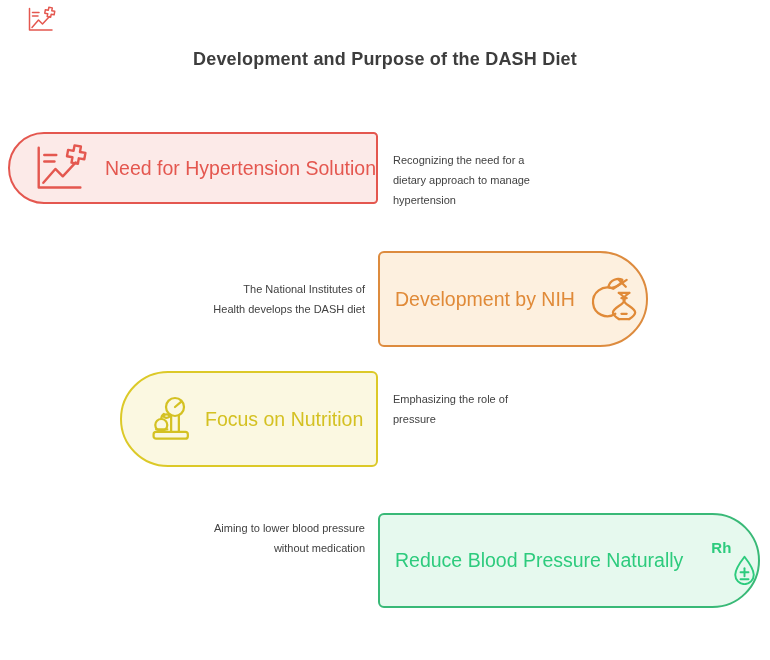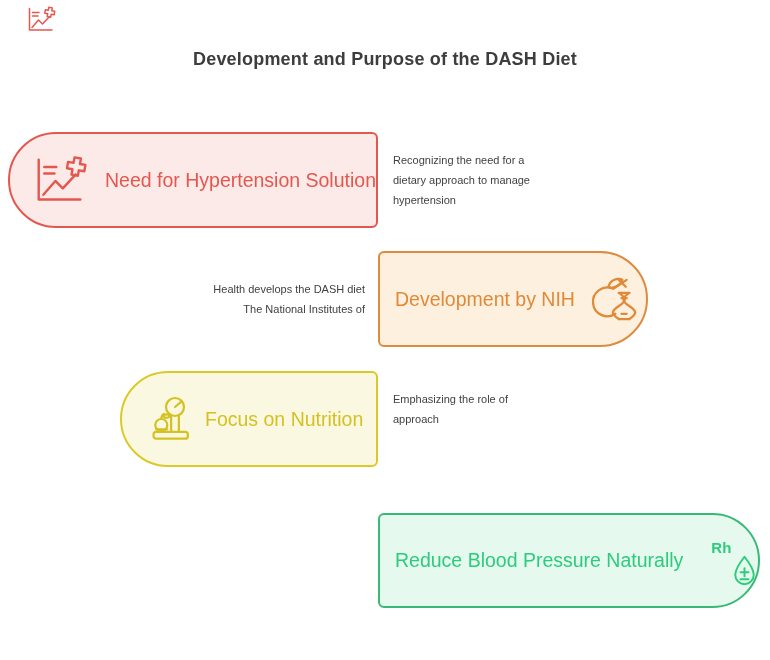--- a/index.html
+++ b/index.html
@@ -14,21 +14,21 @@
   .stage{
     position:absolute;display:flex;align-items:center;border:2px solid;box-sizing:border-box;
   }
   .stage .label{font-size:19.5px;font-weight:400;white-space:nowrap;}
   .note{position:absolute;font-size:11px;line-height:20px;color:#414141;}
   .note div{white-space:nowrap;}
   .note.right-align{text-align:right;}
   .iconbox{flex:0 0 auto;display:flex;align-items:center;justify-content:center;}
   
   .stage-red{background:#fceae8;border-color:#e4574f;color:#e4574f;
-    left:8px;top:132px;width:370px;height:96px;border-radius:48px 6px 6px 48px;}
+    left:8px;top:132px;width:370px;height:72px;border-radius:48px 6px 6px 48px;}
   .stage-orange{background:#fdf0df;border-color:#dd8b3e;color:#e08a38;
     left:378px;top:251px;width:270px;height:96px;border-radius:6px 48px 48px 6px;}
   .stage-yellow{background:#fbf8e1;border-color:#dcc928;color:#d4c122;
     left:120px;top:371px;width:258px;height:96px;border-radius:48px 6px 6px 48px;}
   .stage-green{background:#e6f9ee;border-color:#39b977;color:#2dcb7d;
     left:378px;top:513px;width:382px;height:95px;border-radius:6px 48px 48px 6px;}
   .corner-icon{position:absolute;left:26px;top:6px;color:#e4574f;}
   .rh-wrap{position:relative;width:46px;height:48px;flex:0 0 auto;margin-right:12px;margin-left:28px;}
   .rh-text{position:absolute;left:0;top:2px;font-size:15px;font-weight:700;}
   .rh-drop{position:absolute;right:0;bottom:0;}
@@ -63,22 +63,22 @@
     </div>
     <div class="label" style="margin-left:17px">Need for Hypertension Solution</div>
   </div>
   <div class="note" style="left:393px;top:150px">
     <div>Recognizing the need for a</div>
     <div>dietary approach to manage</div>
     <div>hypertension</div>
   </div>
 
   <div class="note right-align" style="left:60px;top:279px;width:305px">
+    <div>The National Institutes of</div>
     <div>Health develops the DASH diet</div>
-    <div>The National Institutes of</div>
   </div>
   <div class="stage stage-orange">
     <div class="label" style="margin-left:15px;flex:1 1 auto">Development by NIH</div>
     <div class="iconbox" style="margin-right:8px">
       <svg viewBox="0 0 62 54" width="54" height="48" fill="none" stroke="currentColor" stroke-width="2.6" stroke-linecap="round" stroke-linejoin="round">
         <path d="M33 15 A16.5 16.5 0 1 0 36 44"></path>
         <path d="M28 13 C30 5 39 2 44 5 C42 12 32 16 28 13 Z"></path>
         <path d="M34 15 L49 5"></path>
           <path d="M39 4 L48 13"></path>
         <path d="M40 20 C49 26 49 29 40 35 C31 41 31 44 40 50"></path>
@@ -102,23 +102,27 @@
         <circle cx="20" cy="35" r="7"></circle>
         <path d="M20 28 q0 -4 3 -6"></path>
         <path d="M22 24 q6 -3 8 1 q-5 4 -8 -1 Z"></path>
         <path d="M14 40 H27"></path>
       </svg>
     </div>
     <div class="label" style="margin-left:11px">Focus on Nutrition</div>
   </div>
   <div class="note" style="left:393px;top:389px">
     <div>Emphasizing the role of</div>
-    <div>approach</div>
+    <div>pressure</div>
   </div>
 
+  <div class="note right-align" style="left:60px;top:518px;width:305px">
+    <div>Aiming to lower blood pressure</div>
+    <div>without medication</div>
+  </div>
   <div class="stage stage-green">
     <div class="label" style="margin-left:15px;flex:1 1 auto">Reduce Blood Pressure Naturally</div>
     <div class="rh-wrap">
       <div class="rh-text">Rh</div>
       <div class="rh-drop">
         <svg viewBox="0 0 28 34" width="25" height="30" fill="none" stroke="currentColor" stroke-width="2.2" stroke-linecap="round" stroke-linejoin="round">
           <path d="M14 2 C14 2 3.5 15.5 3.5 22.5 a10.5 10.5 0 0 0 21 0 C24.5 15.5 14 2 14 2 Z"></path>
           <path d="M9.5 19.5 H18.5"></path>
             <path d="M14 15 V24"></path>
           <path d="M9.5 27.5 H18.5"></path>

